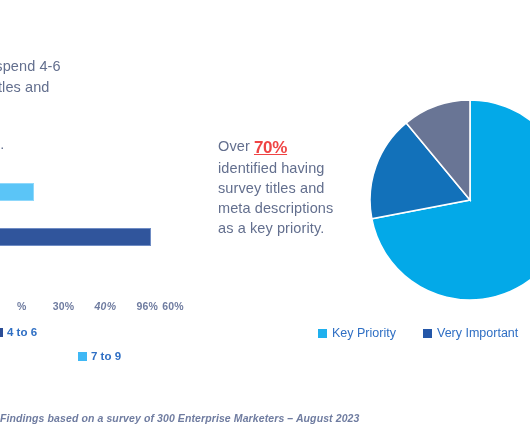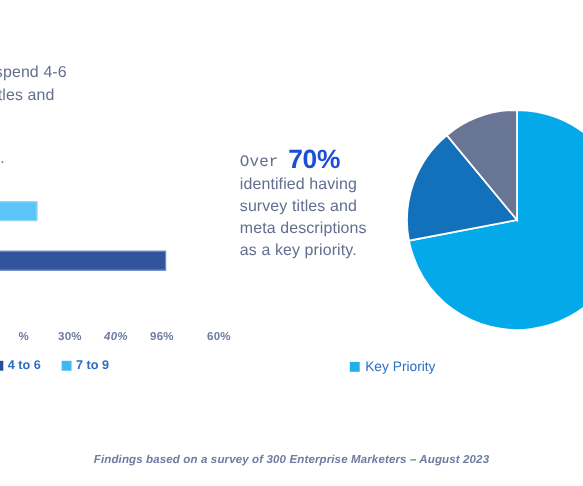--- a/index.html
+++ b/index.html
@@ -117,27 +117,28 @@
     position: absolute;
     left: 218px;
     top: 136px;
     width: 125px;
     color: #636f8e;
     font-size: 14.5px;
     line-height: 20px;
     letter-spacing: 0.1px;
   }
   .callout .big {
-    color: #1d4ed8;
-    font-size: 24px;
+    color: #ef4444;
+    font-size: 17px;
     font-weight: bold;
     letter-spacing: -0.3px;
     vertical-align: -2px;
-  }
-  .callout .lead { display: inline; font-family: Liberation Mono, monospace; }
+    text-decoration: underline;
+  }
+  .callout .lead { display: inline; }
 
   
   .pie-wrap {
     position: absolute;
     left: 368px;
     top: 99px;
     width: 204px;
     height: 202px;
   }
   .pie-svg { display: block; }
@@ -165,21 +166,21 @@
     display: inline-block;
     flex: 0 0 auto;
   }
 
   
   .footer {
     position: absolute;
     left: 0;
     top: 412px;
     width: 530px;
-    text-align: center;
+    text-align: left;
     font-size: 10.5px;
     font-style: italic;
     font-weight: bold;
     color: #6f7ca0;
     letter-spacing: 0.1px;
   }
 </style>
 </head>
 <body>
 
@@ -202,29 +203,29 @@
     <div class="bar-row" id="bar-row-1" style="top: 58px; left: 0px; width: 213.415px;">
       <div class="bar c-dark" style="background: rgb(48, 85, 156);"></div>
     </div>
   </div>
 
   <div class="x-axis" id="x-axis">
       <div class="tick" style="left: 83.6923px;">%</div>
       <div class="tick" style="left: 125.538px; text-align: right;">30%</div>
       <div class="tick" style="left: 167.385px; font-style: italic;">40%</div>
       <div class="tick" style="left: 209.231px;">96%</div>
-      <div class="tick" style="left: 261px; text-align: right;">60%</div>
+      <div class="tick" style="left: 235px; text-align: right;">60%</div>
     </div>
 
   <div class="bar-legend" id="bar-legend">
       <div class="bl-item" style="left: 56px;">
         <span class="bl-swatch" style="background: rgb(43, 77, 150);"></span>
         <span>4 to 6</span>
       </div>
-      <div class="bl-item" style="left: 118px;">
+      <div class="bl-item" style="left: 140px; margin-top: 24px;">
         <span class="bl-swatch" style="background: rgb(63, 184, 245);"></span>
         <span>7 to 9</span>
       </div>
     </div>
 
   <div class="callout">
     <span class="lead">Over </span><span class="big">70%</span><br>
     <span>identified having survey titles and meta descriptions as a key priority.</span>
   </div>
 
@@ -234,17 +235,21 @@
         <path d="M 102 101 L 3.77 119.74 A 100 100 0 0 1 38.26 23.95 Z" fill="#1271ba" stroke="#ffffff" stroke-width="1.6"></path>
         <path d="M 102 101 L 38.26 23.95 A 100 100 0 0 1 102.00 1.00 Z" fill="#697595" stroke="#ffffff" stroke-width="1.6"></path>
       </svg>
   </div>
 
   <div class="pie-legend" id="pie-legend">
       <div class="pl-item" style="left: 0px;">
         <span class="pl-swatch" style="background: rgb(31, 176, 238);"></span>
         <span>Key Priority</span>
       </div>
+      <div class="pl-item" style="left: 105px;">
+        <span class="pl-swatch" style="background: rgb(36, 87, 168);"></span>
+        <span>Very Important</span>
+      </div>
     </div>
 
   <div class="footer">Findings based on a survey of 300 Enterprise Marketers – August 2023</div>
 
 </div>
 
 </body></html>

